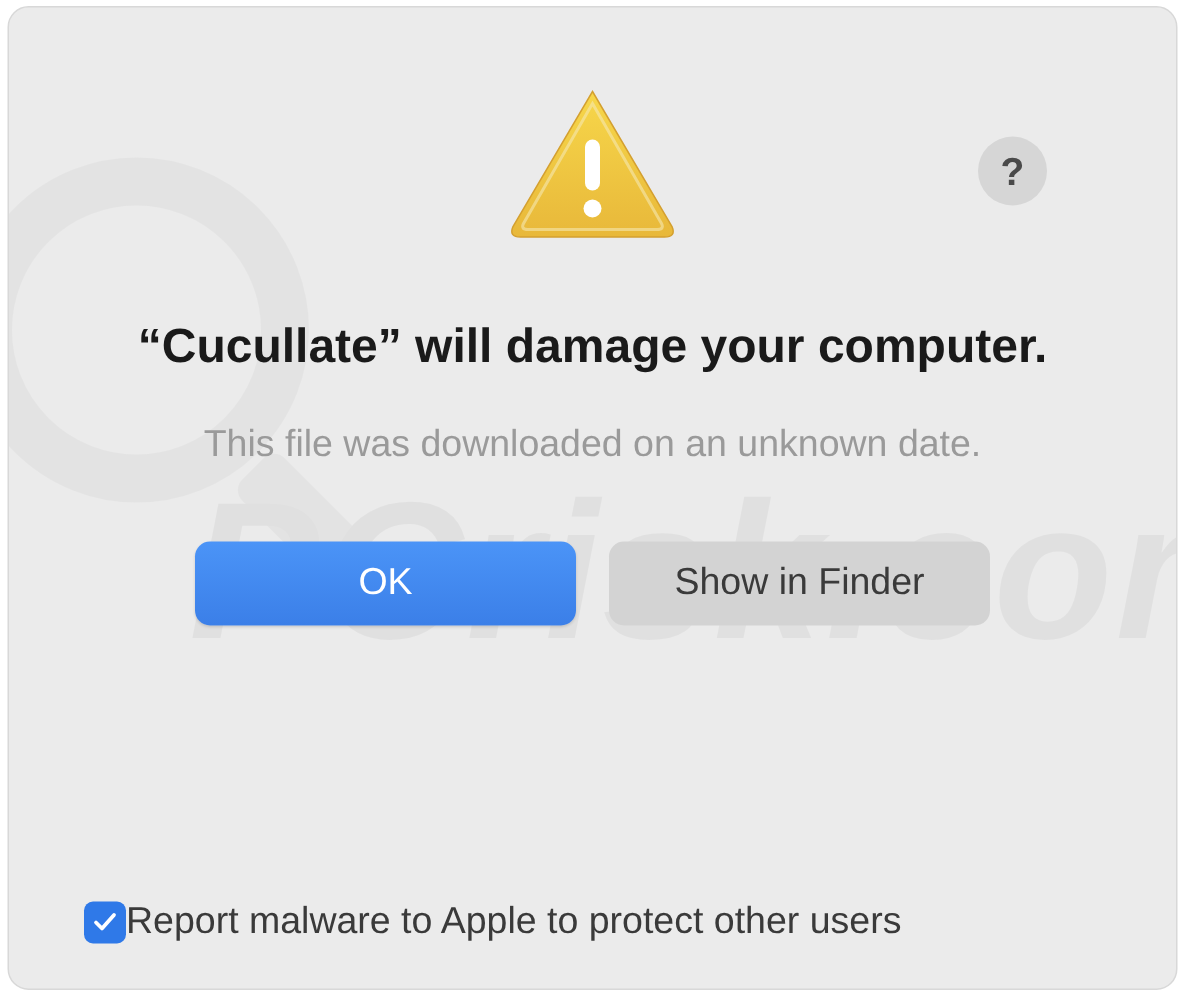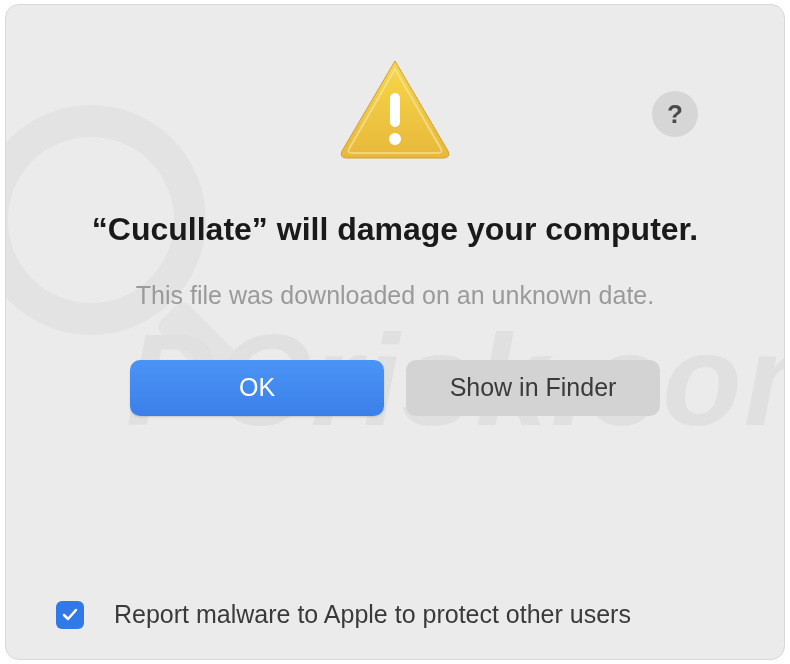--- a/index.html
+++ b/index.html
@@ -101,21 +101,21 @@
       background: #d3d3d3;
       color: #3a3a3a;
     }
     
     .checkbox-row {
       position: absolute;
       bottom: 30px;
       left: 50px;
       display: flex;
       align-items: center;
-      gap: 30px;
+      gap: 0;
     }
     
     .checkbox {
       width: 28px;
       height: 28px;
       border-radius: 6px;
       background: #2f79e8;
       display: flex;
       align-items: center;
       justify-content: center;

